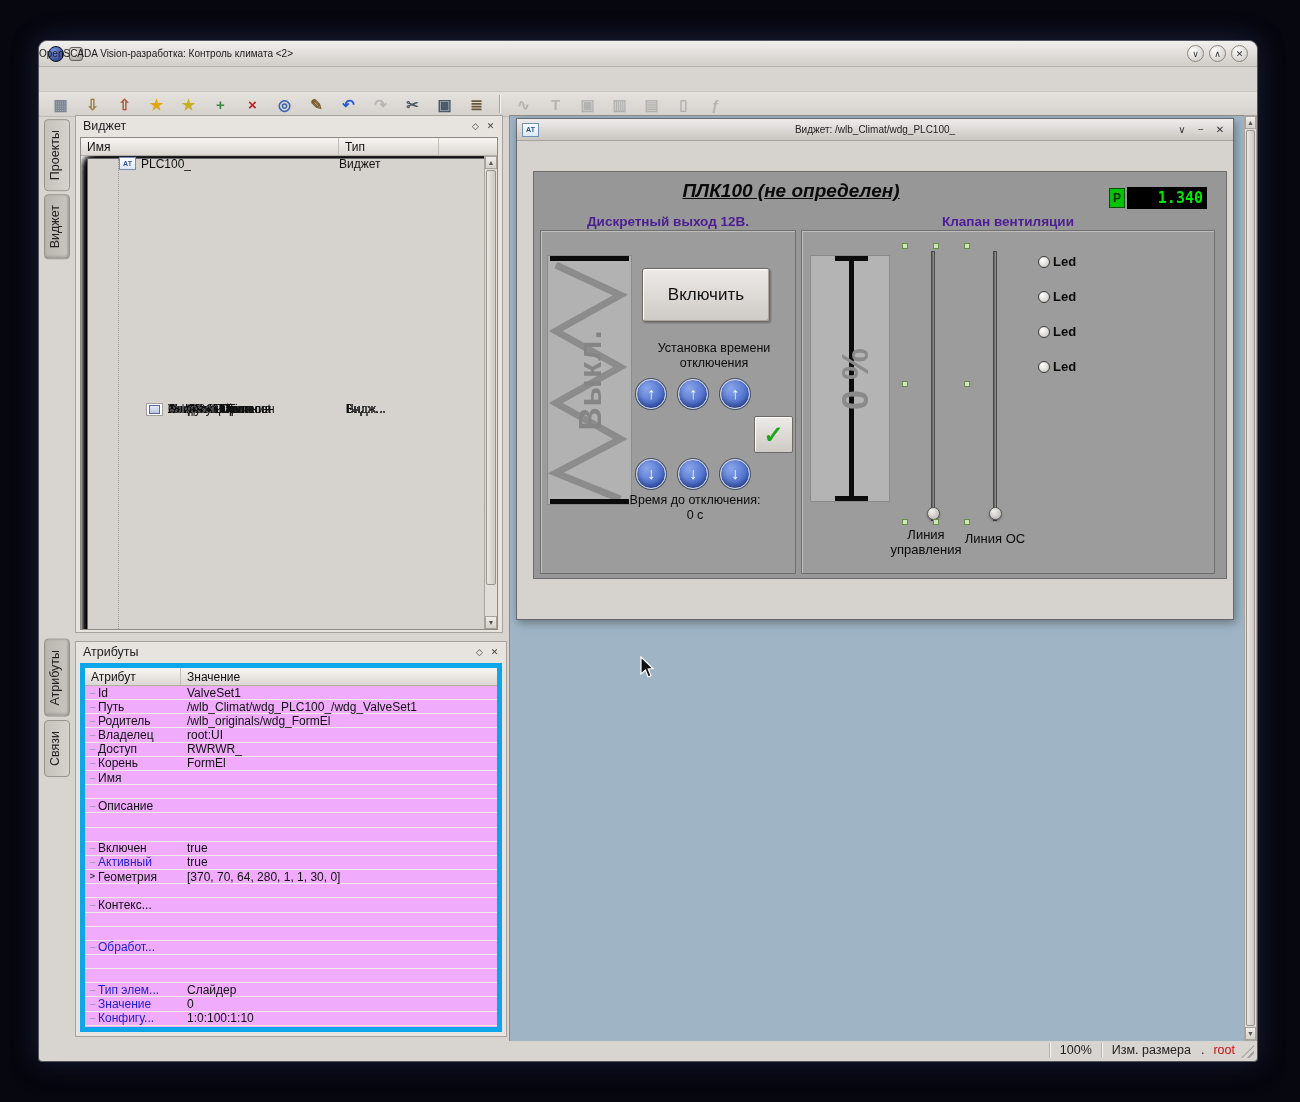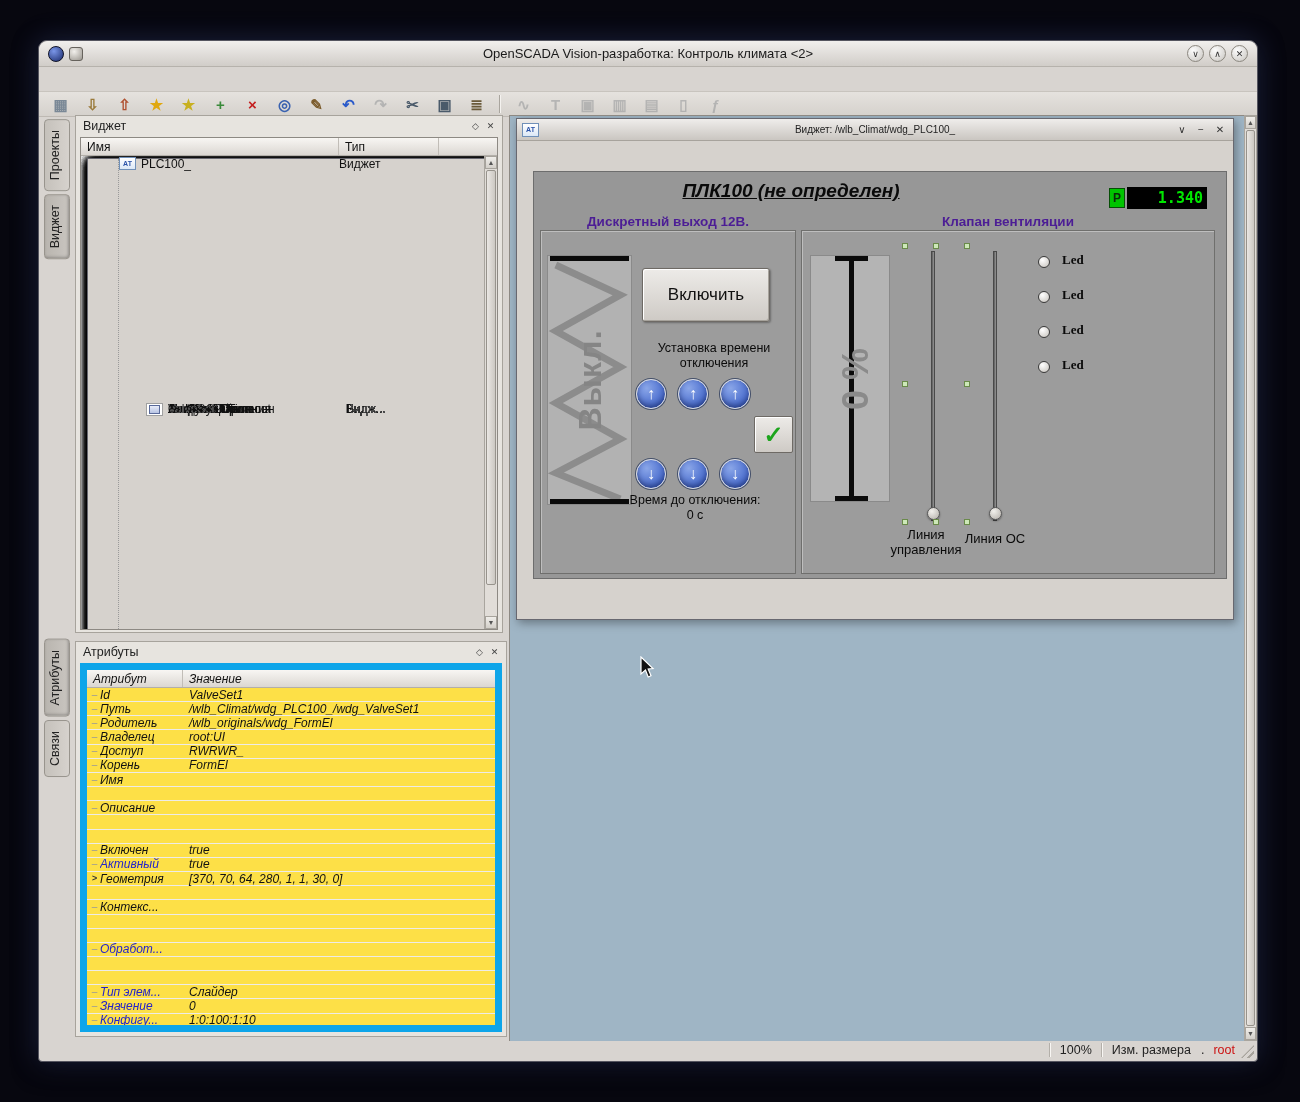--- a/index.html
+++ b/index.html
@@ -9,21 +9,21 @@
 
 .window { position:absolute; left:38px; top:40px; width:1220px; height:1022px; background:#d8d4d0;
   border:1px solid #55555f; border-radius:9px 9px 4px 4px;
   box-shadow:0 0 28px rgba(90,110,200,.28), 0 6px 24px rgba(0,0,0,.75); }
 
 
 .titlebar { position:absolute; left:0; top:0; right:0; height:26px; background:linear-gradient(#f1efed,#d1cdc8);
   border-radius:9px 9px 0 0; border-bottom:1px solid #b6b2ac; display:flex; align-items:center; padding:0 9px; }
 .app-icon { width:16px; height:16px; border-radius:50%; background:radial-gradient(circle at 35% 30%,#7a96e8,#1a2a6a); border:1px solid #101428; flex:none; }
 .app-icon2 { width:14px; height:14px; margin-left:5px; border-radius:3px; background:radial-gradient(circle at 35% 30%,#f2f0ec,#9a968f); border:1px solid #66625c; flex:none; }
-.tb-title { position:absolute; left:0; right:0; text-align:center; font-size:13px; color:#1a1a1a; }
+.tb-title { position:absolute; left:0; right:0; font-size:10px; color:#1a1a1a; }
 .win-btns { margin-left:auto; display:flex; gap:5px; z-index:2; }
 .wbtn { width:17px; height:17px; border-radius:50%; background:radial-gradient(circle at 35% 30%,#fdfdfd,#c8c5c0);
   border:1px solid #8b877f; font-size:9px; display:flex; align-items:center; justify-content:center; color:#333; }
 
 
 .menubar { position:absolute; left:0; top:26px; right:0; height:24px; display:flex; align-items:center; padding-left:10px; gap:2px; font-size:13px; }
 .menu-item { display:inline-block; padding:3px 9px; white-space:nowrap; }
 .menu-item::first-letter { text-decoration:underline; }
 .menu-item.no-accel::first-letter { text-decoration:none; }
 
@@ -83,21 +83,21 @@
 
 .vscroll { position:absolute; top:18px; right:0; bottom:0; width:13px; background:#e1ddd8; border-left:1px solid #a9a59e; }
 .vs-btn { position:absolute; left:0; right:0; height:13px; display:flex; align-items:center; justify-content:center;
   font-size:7px; color:#555; background:linear-gradient(#f0eeea,#d3cfc9); border:1px solid #a7a39c; }
 .vs-up { top:0; } .vs-down { bottom:0; }
 .vs-thumb { position:absolute; left:1px; right:1px; background:linear-gradient(90deg,#eae7e3,#ccc8c2); border:1px solid #97938c; border-radius:2px; }
 .tree-thumb { top:14px; bottom:44px; }
 .mdi-thumb { top:14px; bottom:14px; }
 
 
-.attr-frame { position:absolute; left:4px; top:21px; right:4px; bottom:4px; background:#fde047; border:7px solid #0ea5e9; overflow:hidden;font-style:italic; }
+.attr-frame { position:absolute; left:4px; top:21px; right:4px; bottom:4px; background:#f0abfc; border:5px solid #0ea5e9; overflow:hidden; }
 .attr-header { height:18px; display:flex; background:linear-gradient(#f8f6f3,#dbd7d2); border-bottom:1px solid #b3afa9; font-size:12px; }
 .ah-attr { width:96px; border-right:1px solid #c1bdb7; padding:2px 0 0 6px; }
 .ah-val { flex:1; padding:2px 0 0 6px; }
 .attr-body { position:absolute; left:0; top:18px; right:0; bottom:0; font-size:12px; overflow:hidden; }
 .arow { height:14.16px; display:flex; align-items:center; border-bottom:1px solid #edebe7; padding-left:2px; }
 .aexp { width:11px; text-align:center; color:#555; flex:none; font-size:9px; line-height:1; }
 .arow:not(.blank):not(.expandable) .aexp::before { content:"–"; color:#999; font-size:10px; }
 .expandable .aexp::before { content:">"; font-weight:bold; color:#333; }
 .alabel { width:86px; flex:none; white-space:nowrap; overflow:hidden; }
 .avalue { flex:1; white-space:nowrap; overflow:hidden; padding-left:3px; }
@@ -152,21 +152,21 @@
 .pmeter-label { position:absolute; left:58%; top:50%; transform:translate(-50%,-50%) rotate(-90deg); font-size:36px; font-weight:bold; color:#8a8a8a; white-space:nowrap; }
 .slider-track { position:absolute; top:20px; width:4px; height:270px; background:linear-gradient(90deg,#5a5a5a,#9a9a9a); border:1px solid #4a4a4a; }
 .st1 { left:129px; } .st2 { left:191px; }
 .slider-handle { position:absolute; top:276px; width:13px; height:13px; border-radius:50%; background:radial-gradient(circle at 35% 30%,#f2f0ec,#b3afa9); border:1px solid #5a5a5a; box-shadow:0 1px 2px rgba(0,0,0,.4); }
 .sh1 { left:125px; } .sh2 { left:187px; }
 .sel-handle { position:absolute; width:6px; height:6px; background:#cde8b8; border:1px solid #6a8a4a; }
 .p1{left:100px;top:12px;} .p2{left:131px;top:12px;} .p3{left:162px;top:12px;}
 .p4{left:100px;top:150px;} .p5{left:162px;top:150px;}
 .p6{left:100px;top:288px;} .p7{left:131px;top:288px;} .p8{left:162px;top:288px;}
 .leds { position:absolute; left:236px; top:24px; }
-.led-row { display:flex; align-items:flex-end; gap:12px; height:13px; margin-bottom:22px;font-family:Liberation Serif, serif; }
+.led-row { display:flex; align-items:center; gap:3px; height:13px; margin-bottom:22px; }
 .led-circle { width:12px; height:12px; border-radius:50%; border:1px solid #3a3a3a; background:radial-gradient(circle at 35% 30%,#fff,#c5c1bb); flex:none; }
 .led-label { font-size:13px; font-weight:bold; color:#0a0a0a; }
 .lbl-control { position:absolute; left:78px; top:296px; width:92px; text-align:center; font-size:13px; line-height:15px; color:#0a0a0a; }
 .lbl-feedback { position:absolute; left:154px; top:300px; width:78px; text-align:center; font-size:13px; color:#0a0a0a; }
 
 
 .cursor { position:absolute; left:130px; top:540px; z-index:5; }
 
 
 .statusbar { position:absolute; left:0; right:0; bottom:0; height:22px; display:flex; align-items:center; justify-content:flex-end; font-size:12.5px; color:#222; padding-right:22px; }

